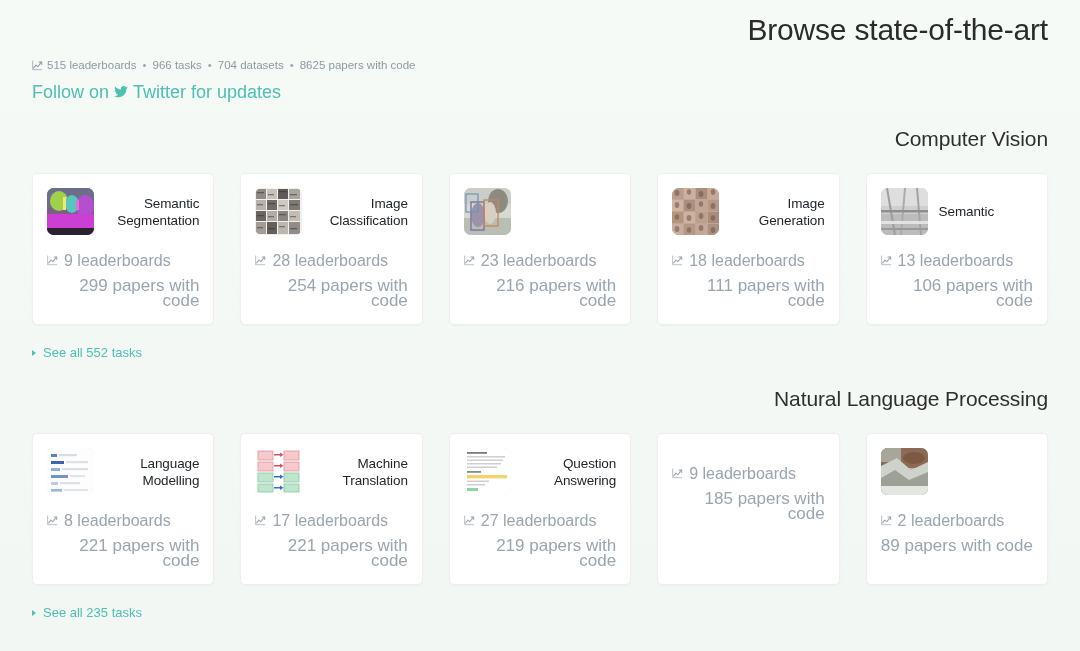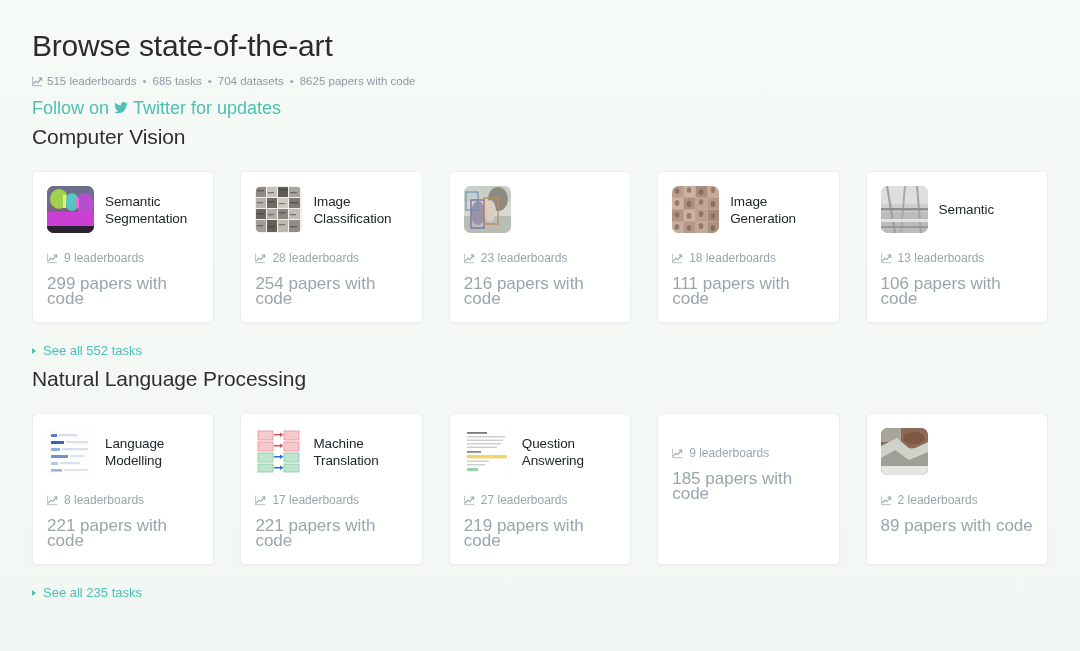--- a/index.html
+++ b/index.html
@@ -13,24 +13,25 @@
   body {
     background: #f4f8f5;
     font-family: "Liberation Sans", sans-serif;
     color: #38444d;
     -webkit-font-smoothing: antialiased;
   }
 
   .page {
     width: 1080px;
     height: 651px;
-    padding: 16px 32px;
+    padding: 0 32px;
     background: linear-gradient(180deg, #f6faf7 0%, #f2f7f3 100%);
     position: relative;
     overflow: hidden;
+    text-align: right;
   }
 
   
   .page-title {
     font-size: 30px;
     font-weight: 400;
     color: #2b2b2b;
     letter-spacing: -0.2px;
     padding-top: 11px;
     line-height: 38px;
@@ -68,21 +69,21 @@
     cursor: pointer;
     width: max-content;
   }
   .follow-line .tw {
     display: inline-flex;
     width: 14px; height: 12px;
     align-items: center;
   }
 
   
-  .section { margin-top: 8px; }
+  .section { margin-top: 26px; }
   .section-title {
     font-size: 21px;
     font-weight: 400;
     color: #2f2f2f;
     letter-spacing: -0.1px;
     line-height: 26px;
   }
 
   .card-grid {
     margin-top: 21px;
@@ -121,21 +122,21 @@
   .card-title {
     font-size: 13.5px;
     line-height: 17px;
     color: #22272b;
     font-weight: 400;
     letter-spacing: -0.1px;
   }
 
   .card-meta {
     margin-top: 18px;
-    font-size: 12px;
+    font-size: 16px;
     color: #9aa5ad;
     display: flex;
     align-items: center;
     gap: 6px;
     line-height: 15px;
   }
   .card-papers {
     margin-top: 10px;
     font-size: 17px;
     color: #9aa5ad;
@@ -172,21 +173,21 @@
       <span class="chart-icon">
         <svg viewBox="0 0 12 12" width="11" height="11">
           <path d="M0.7 10.6 H11" stroke="#9aa6af" stroke-width="0.9" fill="none"></path>
           <path d="M0.7 10.6 V0.6" stroke="#9aa6af" stroke-width="0.9" fill="none"></path>
           <path d="M1.8 8.6 L4.2 5.6 L6.4 7.2 L10.2 2.3" stroke="#8e9aa4" stroke-width="1.1" fill="none" stroke-linejoin="round" stroke-linecap="round"></path>
           <path d="M7.6 2.1 H10.6 V5.0" stroke="#8e9aa4" stroke-width="1.1" fill="none" stroke-linejoin="round" stroke-linecap="round"></path>
         </svg>
       </span>
       <span>515 leaderboards</span>
       <span class="sep">•</span>
-      <span>685 tasks</span>
+      <span>966 tasks</span>
       <span class="sep">•</span>
       <span>704 datasets</span>
       <span class="sep">•</span>
       <span>8625 papers with code</span>
     </div>
 
     <div class="follow-line">
       <span>Follow on</span>
       <span class="tw">
         <svg viewBox="0 0 16 14" width="14" height="12">

